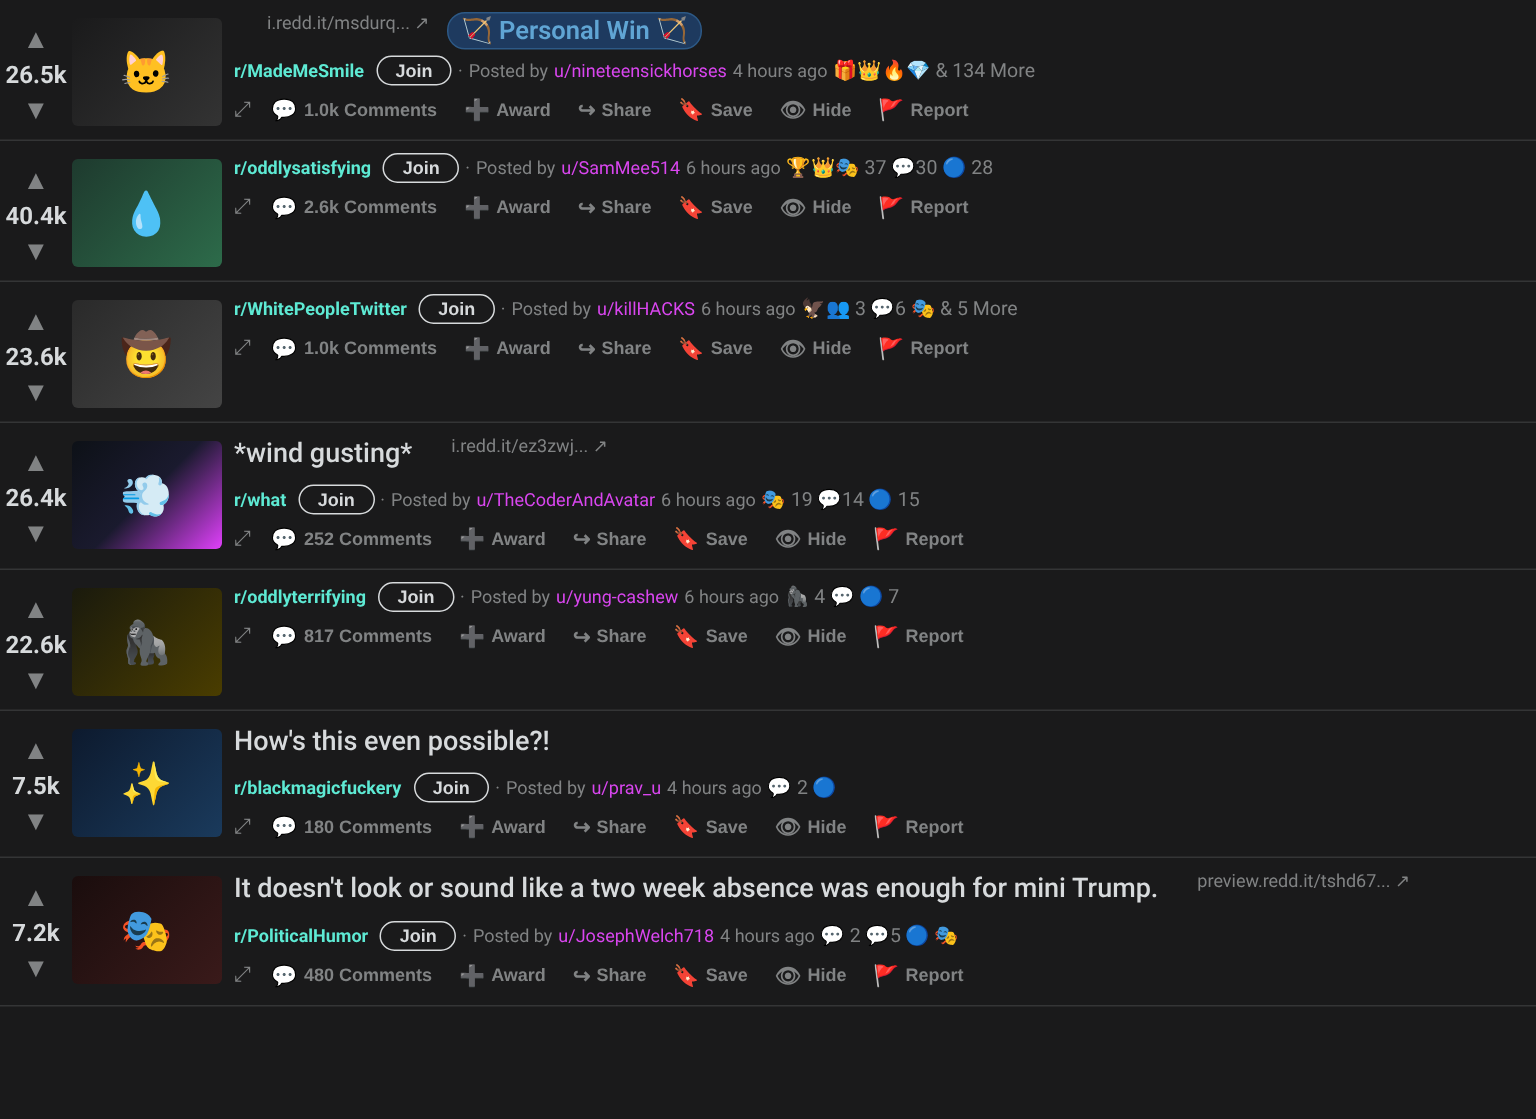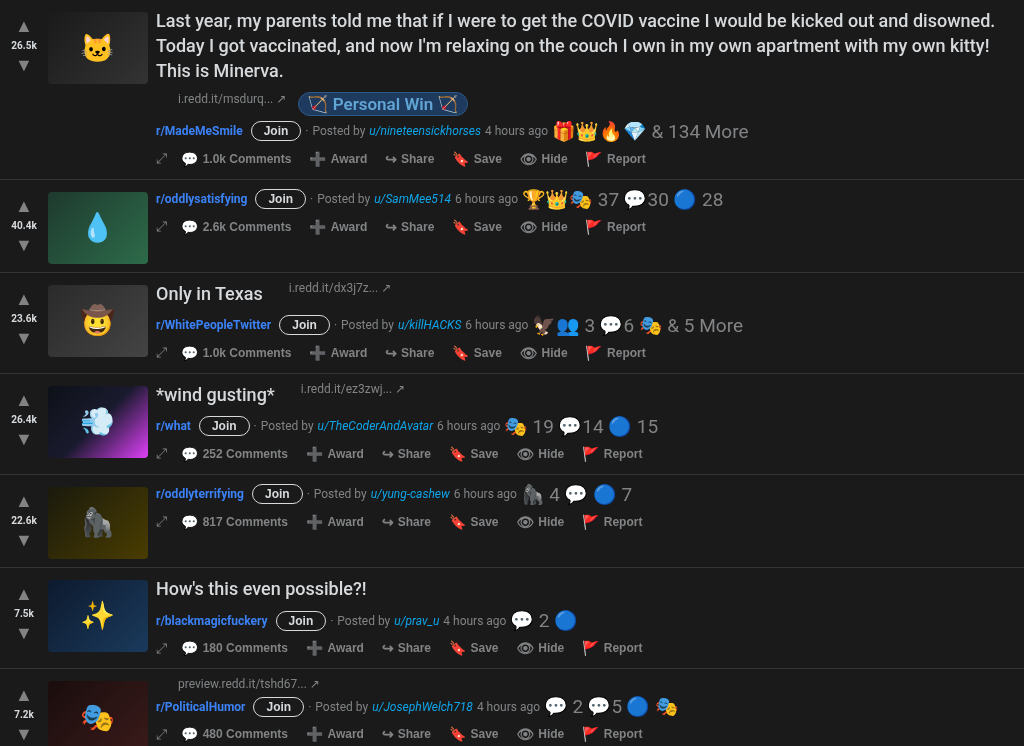--- a/index.html
+++ b/index.html
@@ -33,21 +33,21 @@
       width: 24px;
       height: 24px;
       display: flex;
       align-items: center;
       justify-content: center;
       cursor: pointer;
       color: #818384;
       font-size: 18px;
     }
     .vote-count {
-      font-size: 10px;
+      font-size: 16px;
       font-weight: 700;
       color: #d7dadc;
       margin: 2px 0;
     }
     .thumbnail-col {
       width: 108px;
       flex-shrink: 0;
       padding: 4px 8px 0 0;
     }
     .thumbnail {
@@ -92,48 +92,47 @@
       display: flex;
       align-items: center;
       gap: 4px;
       font-size: 12px;
       color: #818384;
       margin-bottom: 4px;
       flex-wrap: wrap;
     }
     .subreddit-name {
       font-weight: 700;
-      color: #3b82f6;
+      color: #5eead4;
       text-decoration: none;
     }
     .join-btn {
       background: transparent;
       border: 1px solid #d7dadc;
       color: #d7dadc;
       border-radius: 20px;
       padding: 2px 12px;
       font-size: 12px;
       font-weight: 700;
       cursor: pointer;
       margin-left: 4px;
       text-align: right;
     }
     .dot-sep {
       color: #818384;
     }
     .user-link {
-      color: #0ea5e9;
+      color: #d946ef;
       text-decoration: none;
-      font-style: italic;
     }
     .emoji-group {
       display: flex;
       align-items: center;
       gap: 2px;
-      font-size: 19px;
+      font-size: 13px;
     }
     .post-actions {
       display: flex;
       align-items: center;
       gap: 2px;
       margin-top: 4px;
       flex-wrap: wrap;
     }
     .action-btn {
       display: flex;
@@ -193,21 +192,20 @@
         <div class="vote-count">26.5k</div>
         <div class="vote-arrow down">▼</div>
       </div>
       <div class="thumbnail-col">
         <div class="thumbnail thumb-1">
           <div class="thumb-inner">🐱</div>
         </div>
       </div>
       <div class="content-col">
         <div class="title-line">
-          <span class="post-title">Last year, my parents told me that if I were to get the COVID vaccine I would be kicked out and disowned. Today I got vaccinated, and now I'm relaxing on the couch I own in my own apartment with my own kitty! This is Minerva.</span>
           <a class="post-link" href="#">i.redd.it/msdurq... ↗</a>
           <span class="tag-personal-win">🏹 Personal Win 🏹</span>
         </div>
         <div class="post-meta">
           <a class="subreddit-name" href="#">r/MadeMeSmile</a>
           <button class="join-btn">Join</button>
           <span class="dot-sep">·</span>
           <span>Posted by </span>
           <a class="user-link" href="#">u/nineteensickhorses</a>
           <span> 4 hours ago </span>
@@ -297,24 +295,20 @@
         <div class="vote-arrow">▲</div>
         <div class="vote-count">23.6k</div>
         <div class="vote-arrow down">▼</div>
       </div>
       <div class="thumbnail-col">
         <div class="thumbnail thumb-3">
           <div class="thumb-inner">🤠</div>
         </div>
       </div>
       <div class="content-col">
-        <div class="title-line">
-          <span class="post-title">Only in Texas</span>
-          <a class="post-link" href="#">i.redd.it/dx3j7z... ↗</a>
-        </div>
         <div class="post-meta">
           <a class="subreddit-name" href="#">r/WhitePeopleTwitter</a>
           <button class="join-btn">Join</button>
           <span class="dot-sep">·</span>
           <span>Posted by </span>
           <a class="user-link" href="#">u/killHACKS</a>
           <span> 6 hours ago </span>
           <span class="emoji-group">🦅👥 3 💬6 🎭 &amp; 5 More</span>
         </div>
         <div class="post-actions">
@@ -509,20 +503,21 @@
         <div class="vote-count">7.2k</div>
         <div class="vote-arrow down">▼</div>
       </div>
       <div class="thumbnail-col">
         <div class="thumbnail thumb-7">
           <div class="thumb-inner">🎭</div>
         </div>
       </div>
       <div class="content-col">
         <div class="title-line">
+          <span class="post-title">It doesn't look or sound like a two week absence was enough for mini Trump.</span>
           <a class="post-link" href="#">preview.redd.it/tshd67... ↗</a>
         </div>
         <div class="post-meta">
           <a class="subreddit-name" href="#">r/PoliticalHumor</a>
           <button class="join-btn">Join</button>
           <span class="dot-sep">·</span>
           <span>Posted by </span>
           <a class="user-link" href="#">u/JosephWelch718</a>
           <span> 4 hours ago </span>
           <span class="emoji-group">💬 2 💬5 🔵 🎭</span>

